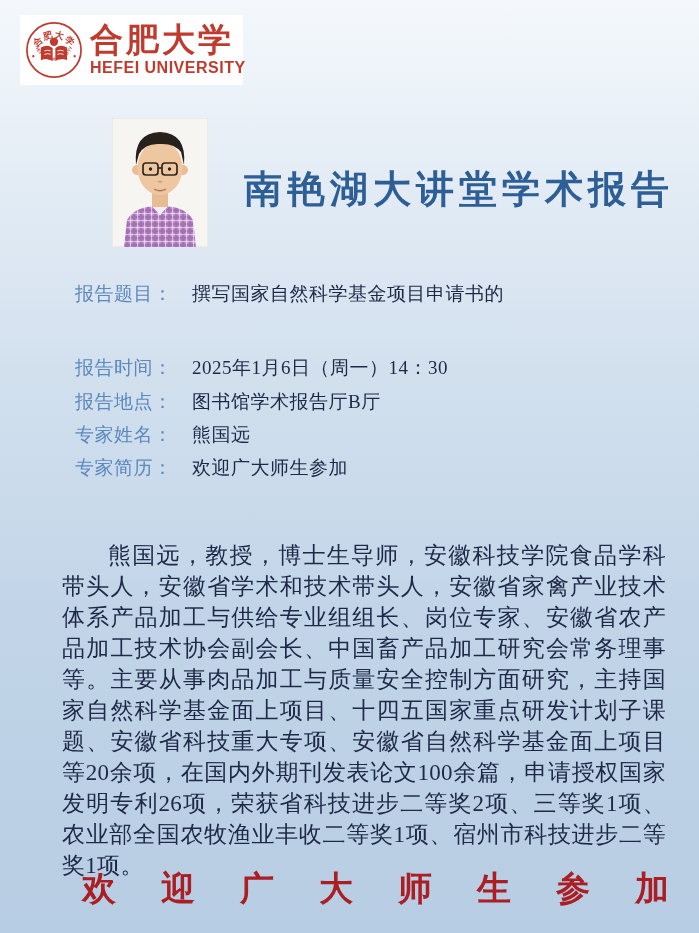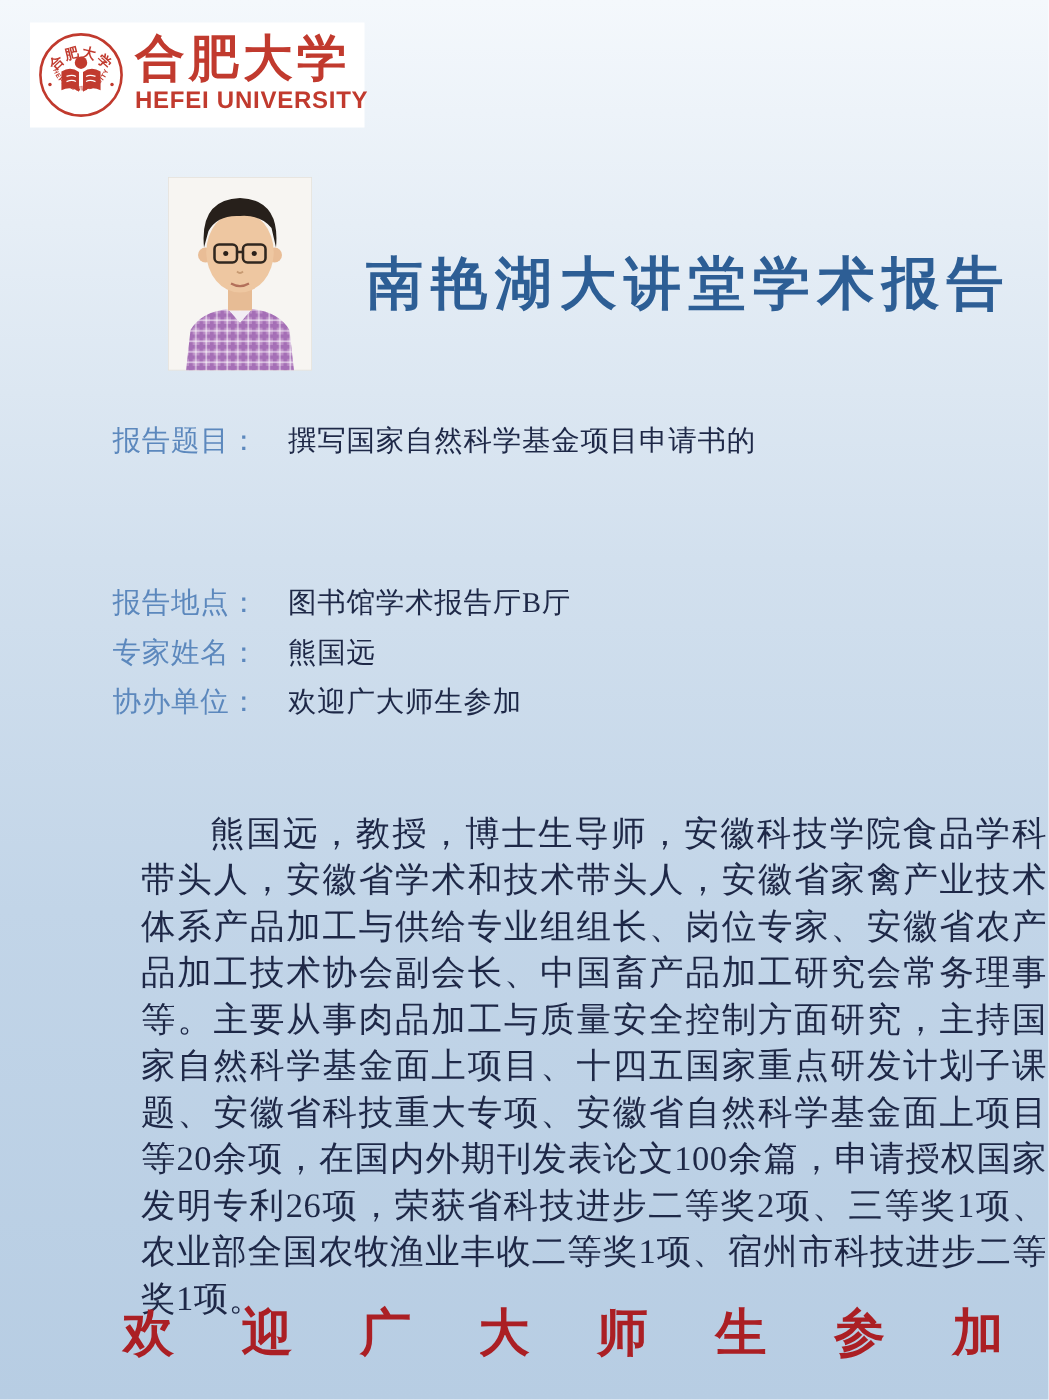--- a/index.html
+++ b/index.html
@@ -65,21 +65,20 @@
   .info-value { color: var(--body-text, #1e2847); letter-spacing: 0.5px; }
 
   
   .bio {
     position: absolute; left: 62px; top: 540px;
     width: 604px;
     font-size: 23px; line-height: 31px;
     color: var(--body-text, #1e2847);
     text-align: justify; text-indent: 2em;
     letter-spacing: 0.3px;
-    margin-left: 32px;
   }
 
   
   .footer {
     position: absolute; left: 82px; top: 866px;
     font-size: 34px; font-weight: 600;
     letter-spacing: 45px;
     color: var(--footer-red, #ab1f24);
     white-space: nowrap;
   }
@@ -150,27 +149,30 @@
 
     <path d="M46,63 Q48,65 50,63" stroke="#c79a72" stroke-width="1.2" fill="none"></path>
     <path d="M42,71 Q48,74.5 54,71" stroke="#b3705a" stroke-width="1.4" fill="none"></path>
   </svg>
 
   <div class="page-title">南艳湖大讲堂学术报告</div>
 
   <div class="info-row" style="top:281px">
     <span class="info-label">报告题目：</span><span class="info-value">撰写国家自然科学基金项目申请书的</span>
   </div>
+  <div class="info-row" style="top:355px">
+    <span class="info-label">报告时间：</span><span class="info-value">2025年1月6日（周一）14：30</span>
+  </div>
   <div class="info-row" style="top:422px">
     <span class="info-label">专家姓名：</span><span class="info-value">熊国远</span>
   </div>
   <div class="info-row" style="top:389px">
     <span class="info-label">报告地点：</span><span class="info-value">图书馆学术报告厅B厅</span>
   </div>
   <div class="info-row" style="top:455px">
-    <span class="info-label">协办单位：</span><span class="info-value">欢迎广大师生参加</span>
+    <span class="info-label">专家简历：</span><span class="info-value">欢迎广大师生参加</span>
   </div>
 
   <div class="bio">熊国远，教授，博士生导师，安徽科技学院食品学科带头人，安徽省学术和技术带头人，安徽省家禽产业技术体系产品加工与供给专业组组长、岗位专家、安徽省农产品加工技术协会副会长、中国畜产品加工研究会常务理事等。主要从事肉品加工与质量安全控制方面研究，主持国家自然科学基金面上项目、十四五国家重点研发计划子课题、安徽省科技重大专项、安徽省自然科学基金面上项目等20余项，在国内外期刊发表论文100余篇，申请授权国家发明专利26项，荣获省科技进步二等奖2项、三等奖1项、农业部全国农牧渔业丰收二等奖1项、宿州市科技进步二等奖1项。</div>
 
   <div class="footer">欢迎广大师生参加</div>
 
 </div>
 
 </body></html>

